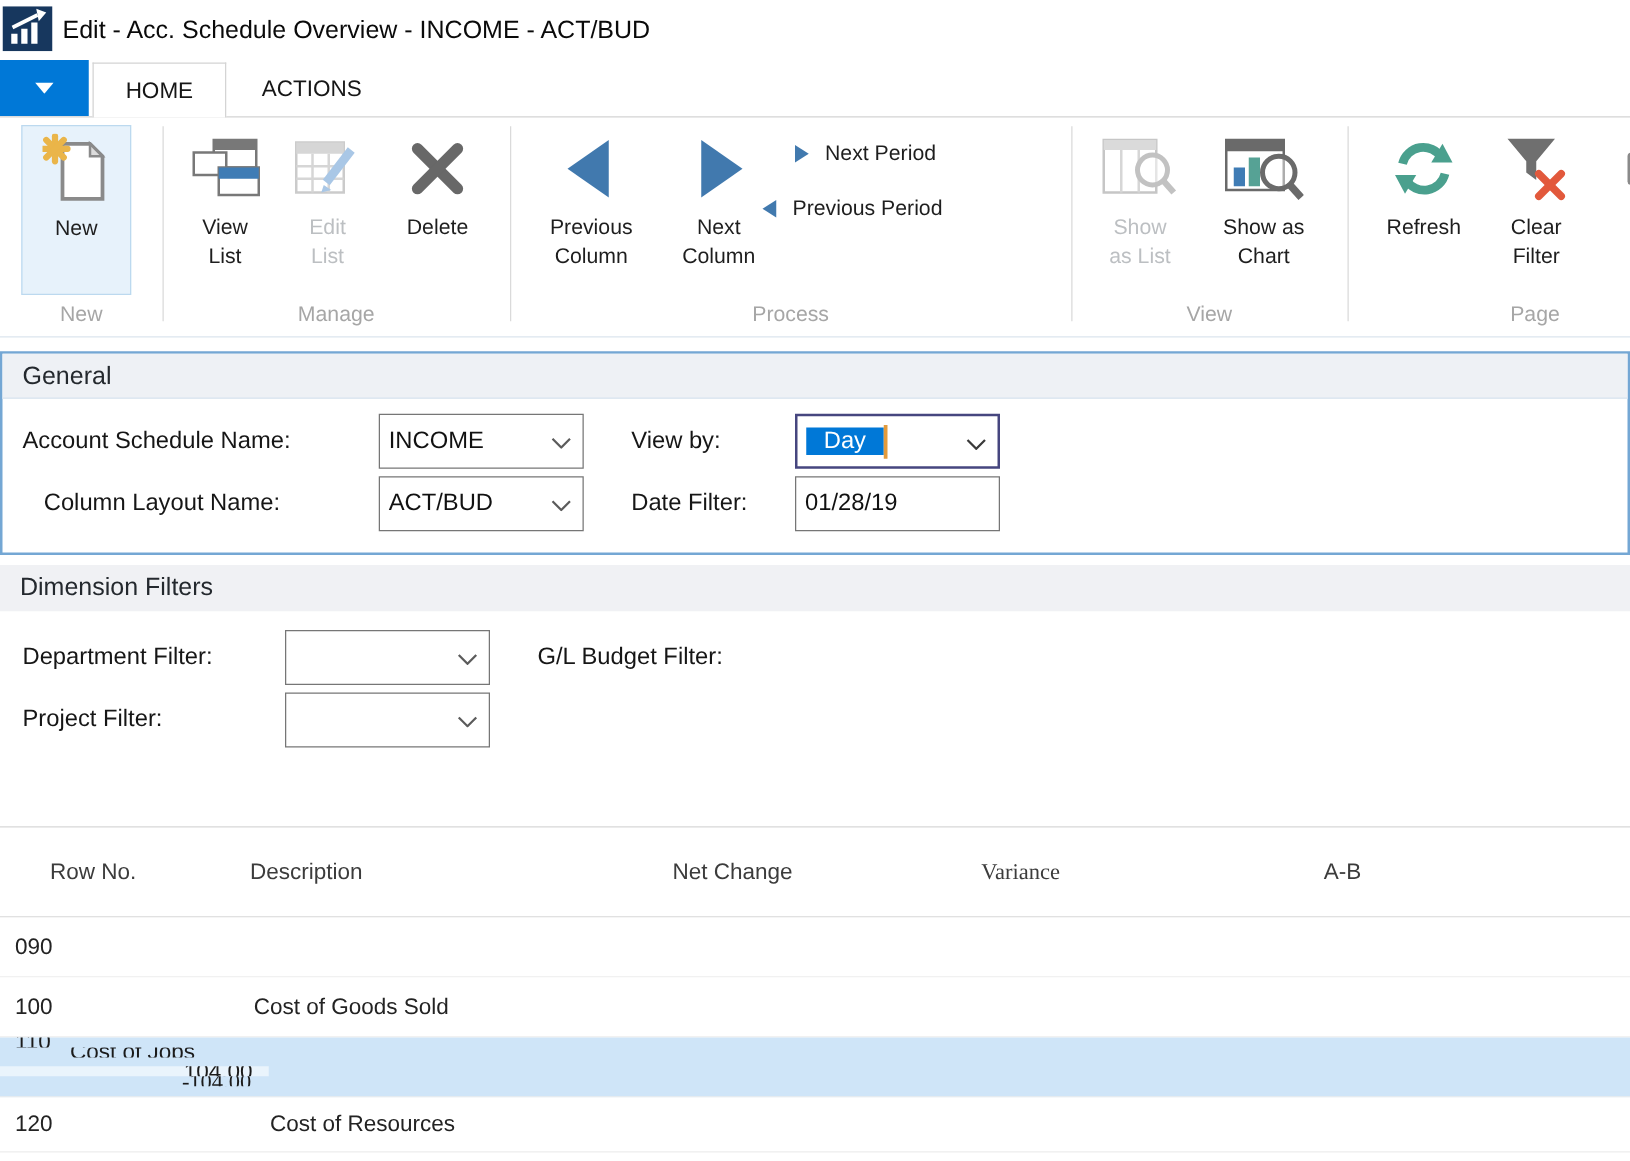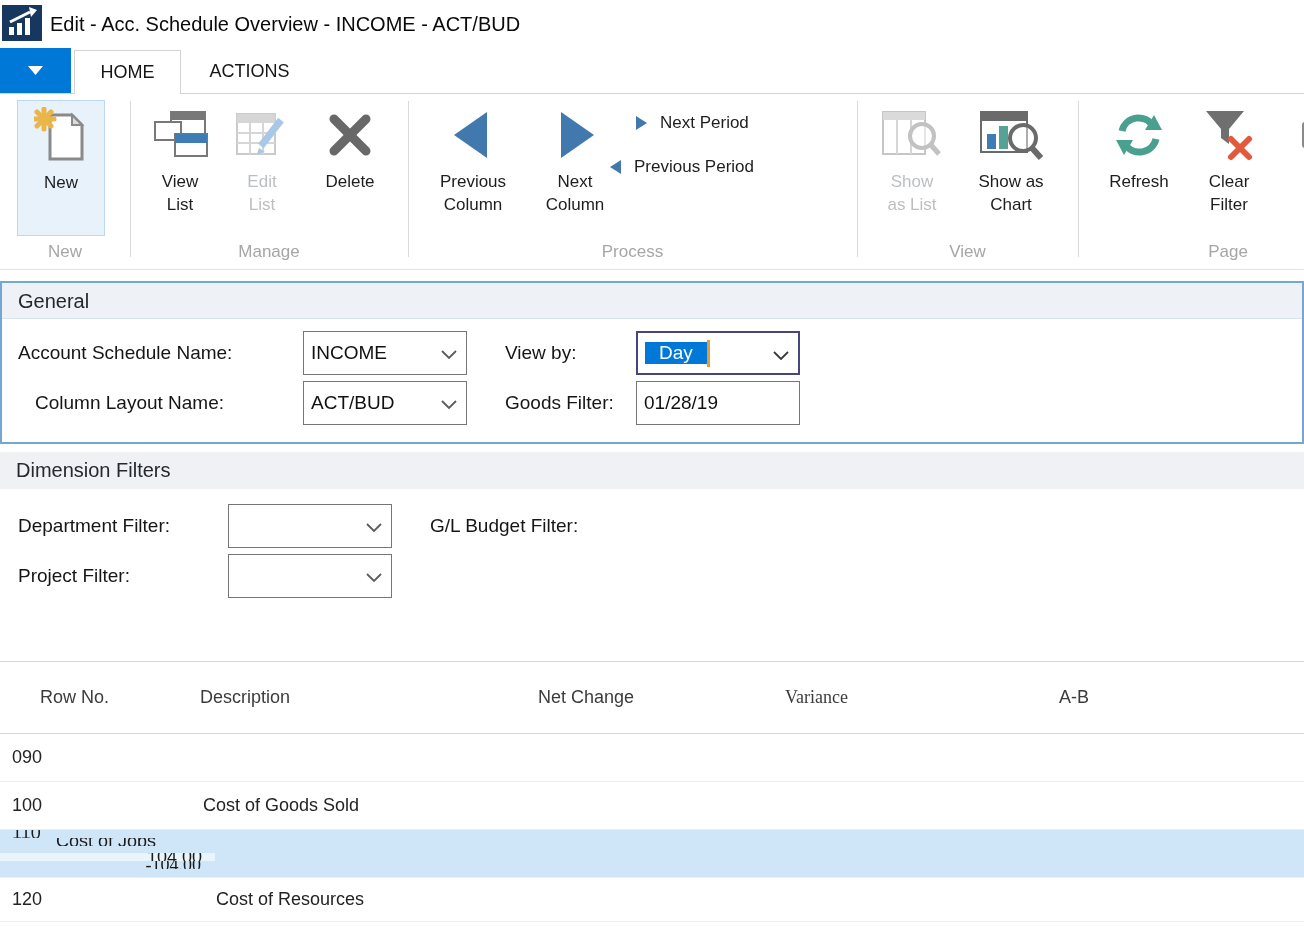--- a/index.html
+++ b/index.html
@@ -257,21 +257,21 @@
         <polyline points="1,1 8,8 15,1" fill="none" stroke="#3a3a3a" stroke-width="1.8"></polyline>
       </svg>
   </div>
   <div class="flabel" style="left:18px;top:381px;margin-left:17px;">Column Layout Name:</div>
   <div class="combo" style="left:303px;top:381px;">
     <span>ACT/BUD</span>
     <svg class="chev" width="16" height="9" viewBox="0 0 16 9">
         <polyline points="1,1 8,8 15,1" fill="none" stroke="#5c5c5c" stroke-width="1.8"></polyline>
       </svg>
   </div>
-  <div class="flabel" style="left:505px;top:381px;">Goods Filter:</div>
+  <div class="flabel" style="left:505px;top:381px;">Date Filter:</div>
   <div class="tinput" style="left:636px;top:381px;">01/28/19</div>
 
   <div class="sec-head2">Dimension Filters</div>
   <div class="flabel" style="left:18px;top:504px;">Department Filter:</div>
   <div class="combo" style="left:228px;top:504px;">
     <span></span>
     <svg class="chev" width="16" height="9" viewBox="0 0 16 9">
         <polyline points="1,1 8,8 15,1" fill="none" stroke="#5c5c5c" stroke-width="1.8"></polyline>
       </svg>
   </div>

